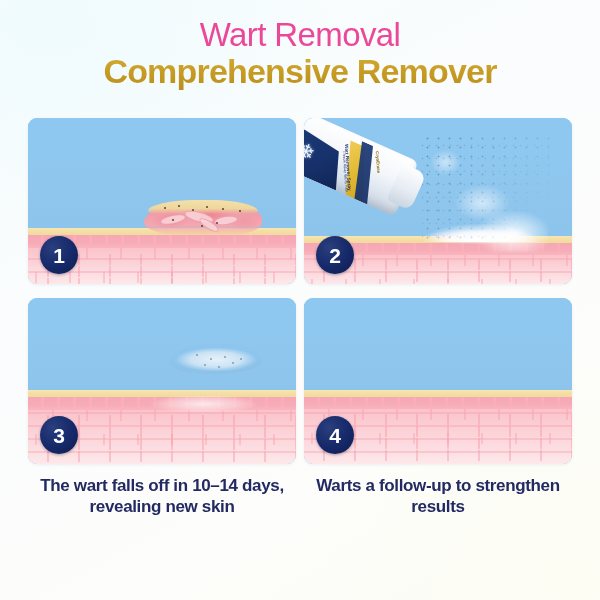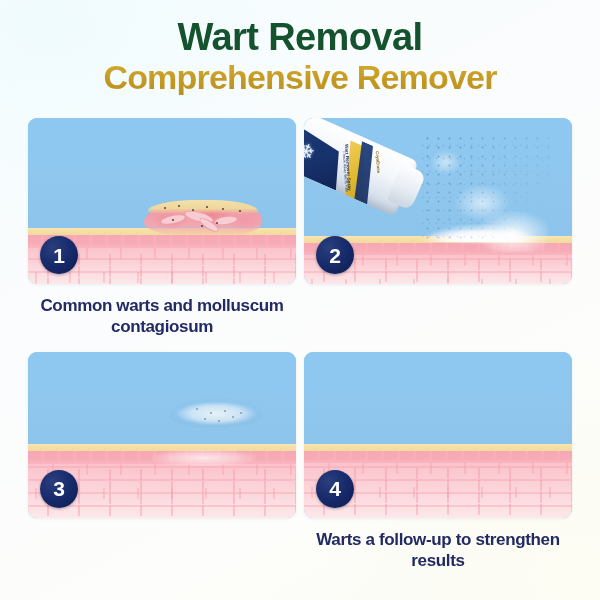--- a/index.html
+++ b/index.html
@@ -29,24 +29,24 @@
   .heading {
     position: absolute;
     left: 0;
     top: 18px;
     width: 600px;
     text-align: center;
     line-height: 1.04;
   }
   .heading-line1 {
     display: block;
-    font-size: 38px;
-    font-weight: 700;
+    font-size: 33px;
+    font-weight: 400;
     letter-spacing: -0.6px;
-    color: #14532d;
+    color: #ec4899;
   }
   .heading-line2 {
     display: block;
     margin-top: 2px;
     font-size: 34px;
     font-weight: 700;
     letter-spacing: -0.8px;
     color: #c8a02a;
     background: linear-gradient(180deg, #d4ad34 0%, #c59a22 55%, #b98f1e 100%);
     -webkit-background-clip: text;
@@ -411,21 +411,20 @@
           <div class="dot" style="left:62px;top:6px"></div>
           <div class="dot" style="left:78px;top:8px"></div>
           <div class="dot" style="left:95px;top:10px"></div>
           <div class="dot" style="left:28px;top:19px"></div>
           <div class="dot" style="left:57px;top:25px"></div>
           <div class="dot" style="left:72px;top:22px"></div>
         </div>
 
         <div class="badge">1</div>
       </div>
-      <div class="caption">Common warts and molluscum contagiosum</div>
     </div>
 
     <div class="step">
       <div class="figure">
         <div class="air" style="height:122px"></div>
         <div class="corneum" style="top:118px"></div>
         <div class="epi" style="top:125px;height:12px"></div>
         <div class="dermis" style="top:137px">
           <div class="bricks"></div>
           <div class="cellrow" style="top:4px"></div>
@@ -473,20 +472,21 @@
         <div class="scab-fleck" style="left:168px;top:56px"></div>
         <div class="scab-fleck" style="left:182px;top:60px"></div>
         <div class="scab-fleck" style="left:176px;top:66px"></div>
         <div class="scab-fleck" style="left:196px;top:58px"></div>
         <div class="scab-fleck" style="left:204px;top:64px"></div>
         <div class="scab-fleck" style="left:190px;top:68px"></div>
         <div class="scab-fleck" style="left:212px;top:60px"></div>
 
         <div class="badge">3</div>
       </div>
+      <div class="caption">The wart falls off in 10–14 days, revealing new skin</div>
     </div>
 
     <div class="step">
       <div class="figure">
         <div class="air" style="height:96px"></div>
         <div class="corneum" style="top:92px"></div>
         <div class="epi" style="top:99px;height:12px"></div>
         <div class="dermis" style="top:111px">
           <div class="bricks"></div>
           <div class="cellrow" style="top:5px"></div>

